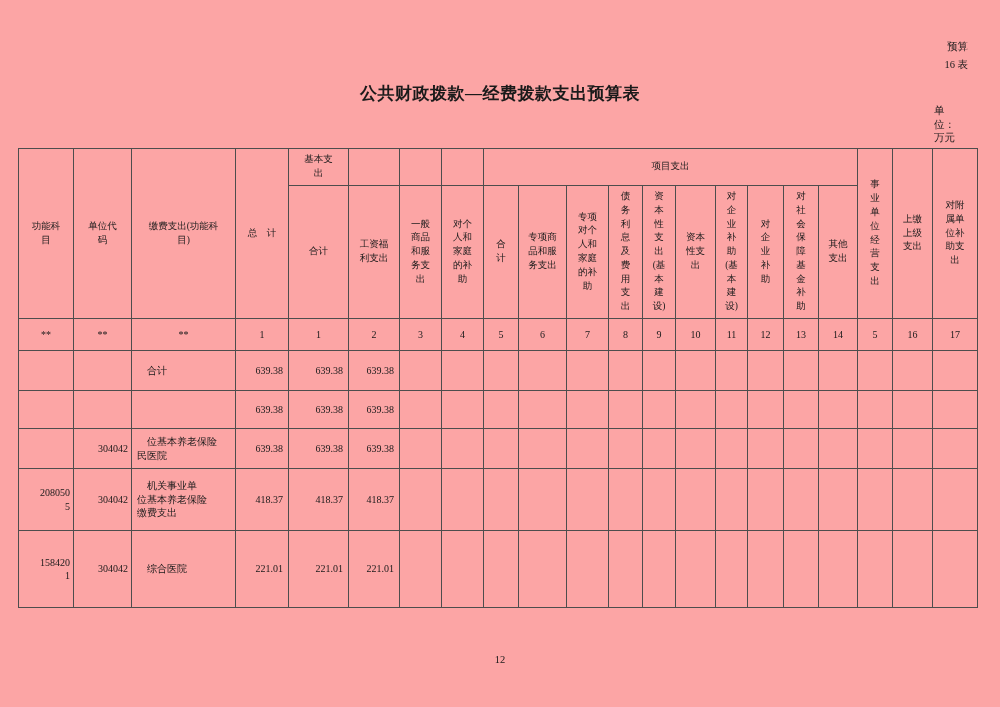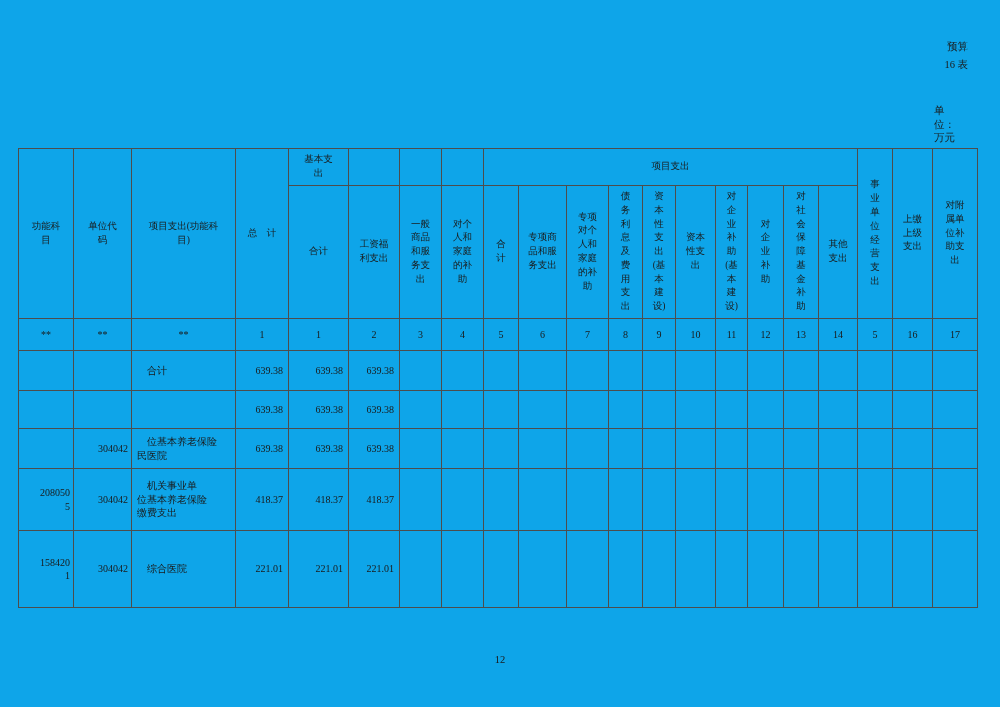--- a/index.html
+++ b/index.html
@@ -1,21 +1,21 @@
 <!DOCTYPE html>
 <html><head>
 <meta charset="utf-8">
 <style>
   * { margin: 0; padding: 0; box-sizing: border-box; }
   html, body { background: #ffffff; }
   .page {
     position: relative;
     width: 1000px;
     height: 707px;
-    background: #0ea5e9;
+    background: #fca5a5;
     font-family: "Liberation Serif", "DejaVu Serif", serif;
     color: #1a1a1a;
     overflow: hidden;
   }
   .doc-note {
     position: absolute;
     top: 38px;
     left: 926px;
     width: 42px;
     text-align: right;
@@ -84,20 +84,21 @@
   }
 </style>
 </head>
 <body>
 
 <div class="page" data-name="document-page">
 
   <div class="doc-note" data-name="budget-table-number-note">预算
 16 表</div>
 
+  <div class="doc-title" data-name="page-title">公共财政拨款—经费拨款支出预算表</div>
 
   <div class="unit-note" data-name="unit-note">单
 位：
 万元</div>
 
   <table class="budget-table" data-name="budget-expense-table">
     <colgroup>
       <col style="width:55px">
         <col style="width:58px">
         <col style="width:104px">
@@ -119,21 +120,21 @@
         <col style="width:35px">
         <col style="width:40px">
       <col style="width:45px">
     </colgroup>
     <thead data-name="table-header">
       <tr data-name="header-row-groups">
         <th rowspan="2" data-name="header-functional-subject">功能科
 目</th>
         <th rowspan="2" data-name="header-unit-code">单位代
 码</th>
-        <th rowspan="2" data-name="header-unit-name">项目支出(功能科
+        <th rowspan="2" data-name="header-unit-name">缴费支出(功能科
 目)</th>
         <th rowspan="2" data-name="header-grand-total">总　计</th>
         <th data-name="header-basic-expense-group">基本支
 出</th>
         <th data-name="header-empty-cell"></th>
         <th data-name="header-empty-cell"></th>
         <th data-name="header-empty-cell"></th>
         <th colspan="10" data-name="header-project-expense-group">项目支出</th>
         <th rowspan="2" data-name="header-business-operation">事
 业

